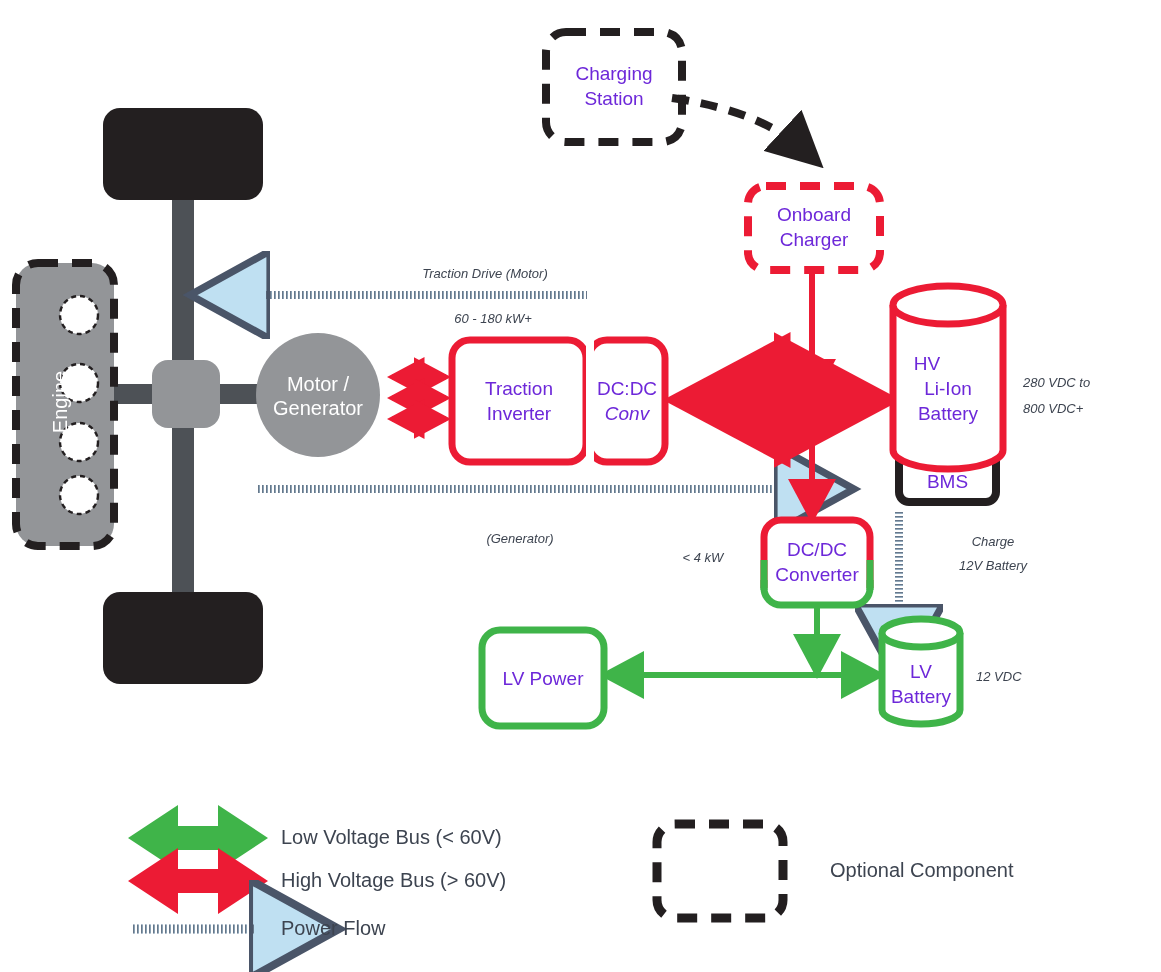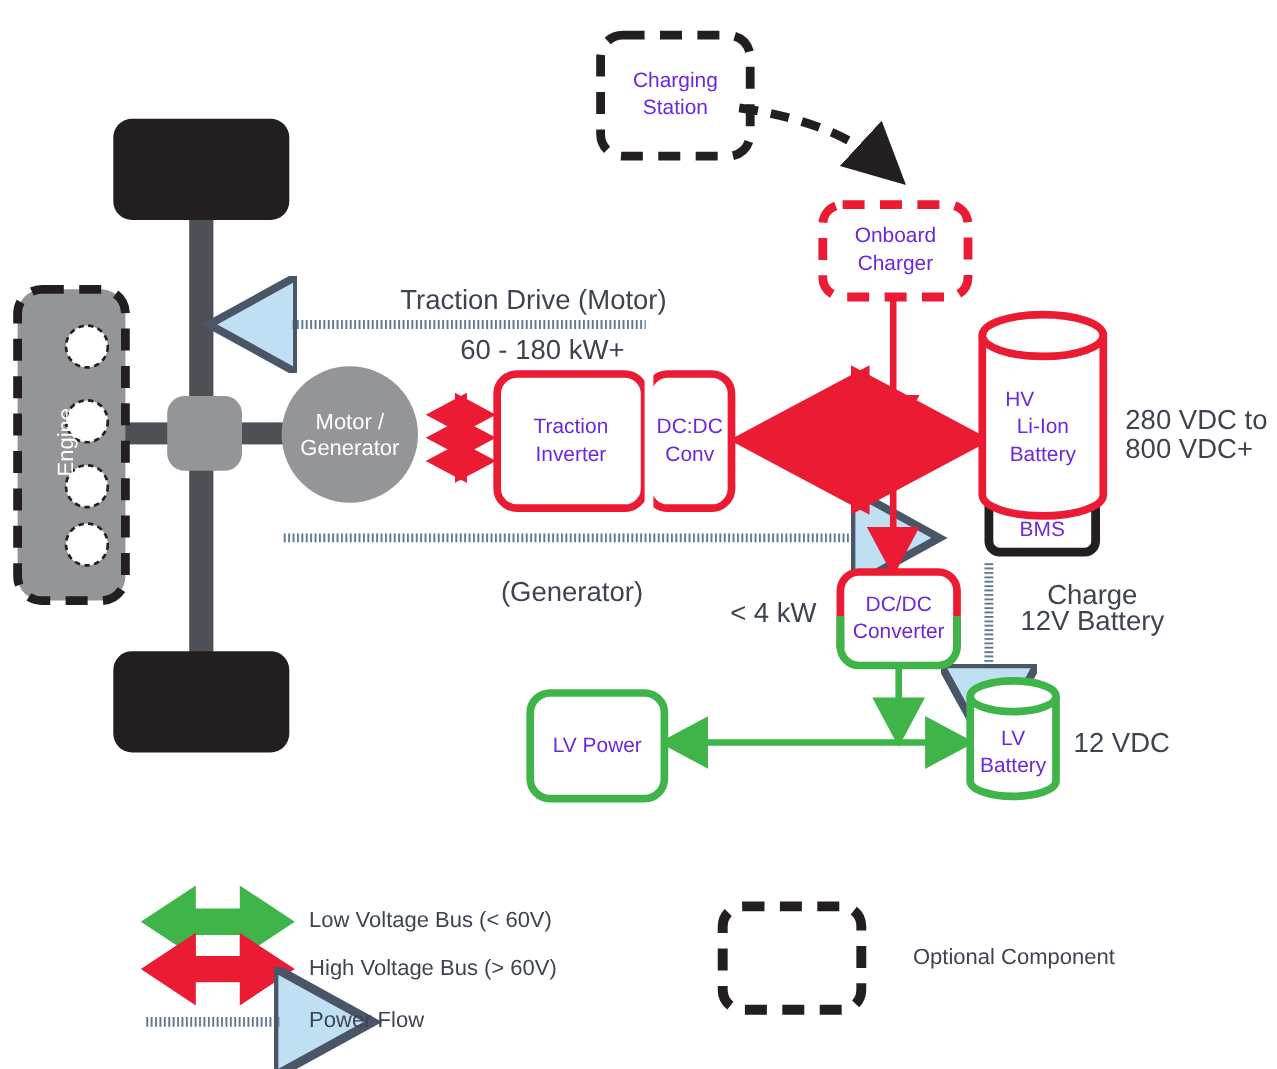--- a/index.html
+++ b/index.html
@@ -1,19 +1,19 @@
 <!DOCTYPE html>
 <html><head>
 <meta charset="utf-8">
 <style>
   html,body{margin:0;padding:0;background:#ffffff;}
   body{font-family:"Liberation Sans","DejaVu Sans",sans-serif;}
   #stage{position:relative;width:1161px;height:972px;background:#fff;overflow:hidden;}
   #svgroot{position:absolute;left:0;top:0;width:1161px;height:972px;}
-  .lbl{position:absolute;color:#3d4450;font-size:25px;line-height:23px;white-space:pre;}
+  .lbl{position:absolute;color:#3d4450;font-size:13px;line-height:23px;white-space:pre;font-style:italic;}
   .lbl.c{text-align:center;}
   .wlbl{position:absolute;color:#ffffff;font-size:20px;line-height:24px;text-align:center;white-space:pre;}
   .boxtxt{position:absolute;color:#6d28d9;font-size:19px;line-height:23px;text-align:center;white-space:pre;
           display:flex;align-items:center;justify-content:center;}
   .legtxt{position:absolute;color:#3d4450;font-size:20px;line-height:27px;white-space:pre;}
 </style>
 </head>
 <body>
 
 <div id="stage">
@@ -129,21 +129,21 @@
 
   <div class="wlbl" style="left:-5px;top:390px;width:130px;transform:rotate(-90deg);transform-origin:center;">Engine</div>
 
   <div class="wlbl" style="left:258px;top:372px;width:120px;">Motor /</div>
   <div class="wlbl" style="left:258px;top:396px;width:120px;">Generator</div>
 
   <div class="boxtxt" style="left:452px;top:377px;width:134px;height:23px;">Traction</div>
   <div class="boxtxt" style="left:452px;top:402px;width:134px;height:23px;">Inverter</div>
 
   <div class="boxtxt" style="left:588px;top:377px;width:78px;height:23px;">DC:DC</div>
-  <div class="boxtxt" style="left:588px;top:402px;width:78px;height:23px;">Conv</div>
+  <div class="boxtxt" style="left:588px;top:402px;width:78px;height:23px;font-style:italic;">Conv</div>
 
   <div class="boxtxt" style="left:546px;top:62px;width:136px;height:23px;">Charging</div>
   <div class="boxtxt" style="left:546px;top:87px;width:136px;height:23px;">Station</div>
 
   <div class="boxtxt" style="left:748px;top:203px;width:132px;height:23px;">Onboard</div>
   <div class="boxtxt" style="left:748px;top:228px;width:132px;height:23px;">Charger</div>
 
   <div class="boxtxt" style="left:872px;top:352px;width:110px;height:23px;">HV</div>
   <div class="boxtxt" style="left:893px;top:377px;width:110px;height:23px;">Li-Ion</div>
   <div class="boxtxt" style="left:893px;top:402px;width:110px;height:23px;">Battery</div>

